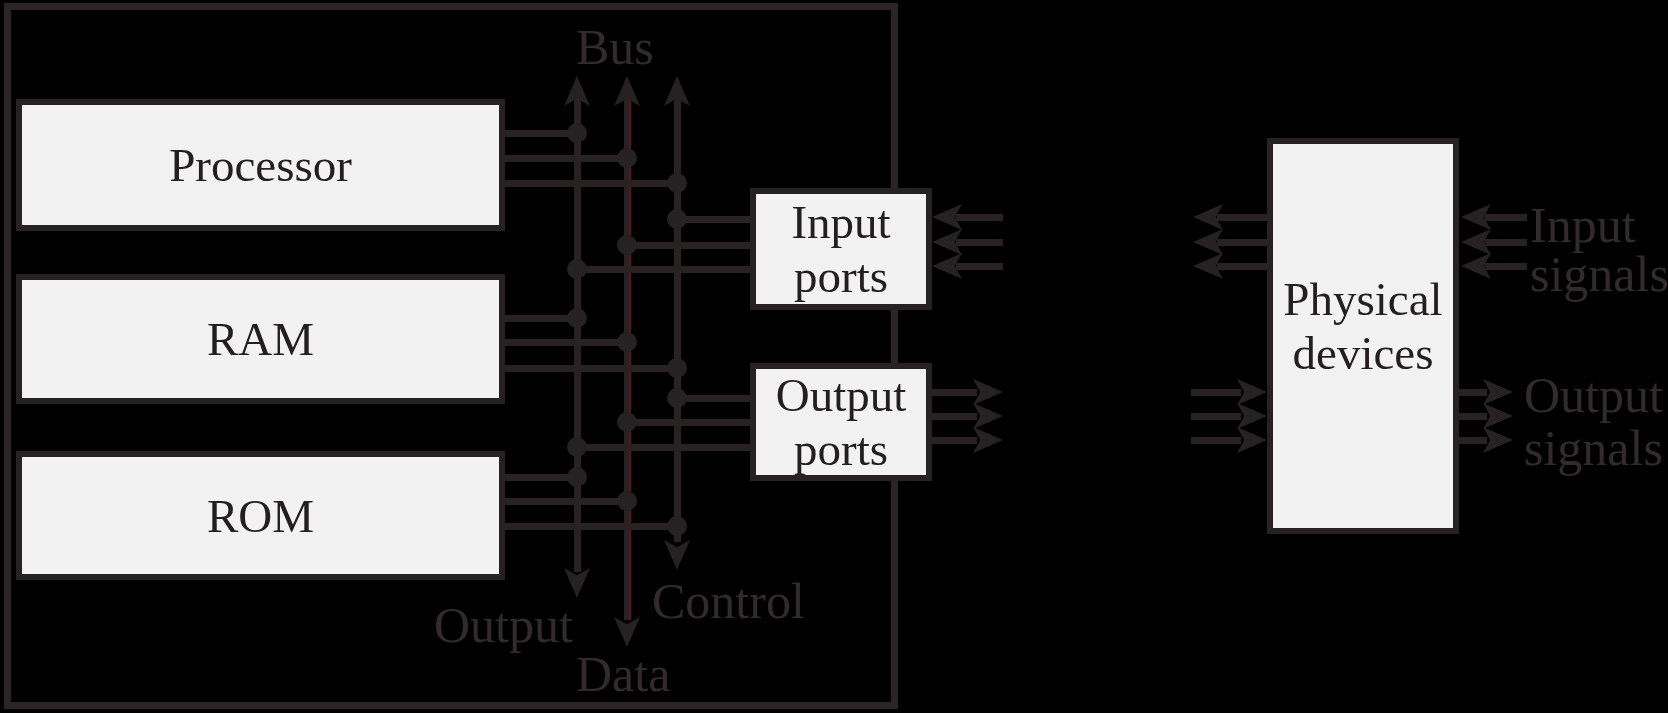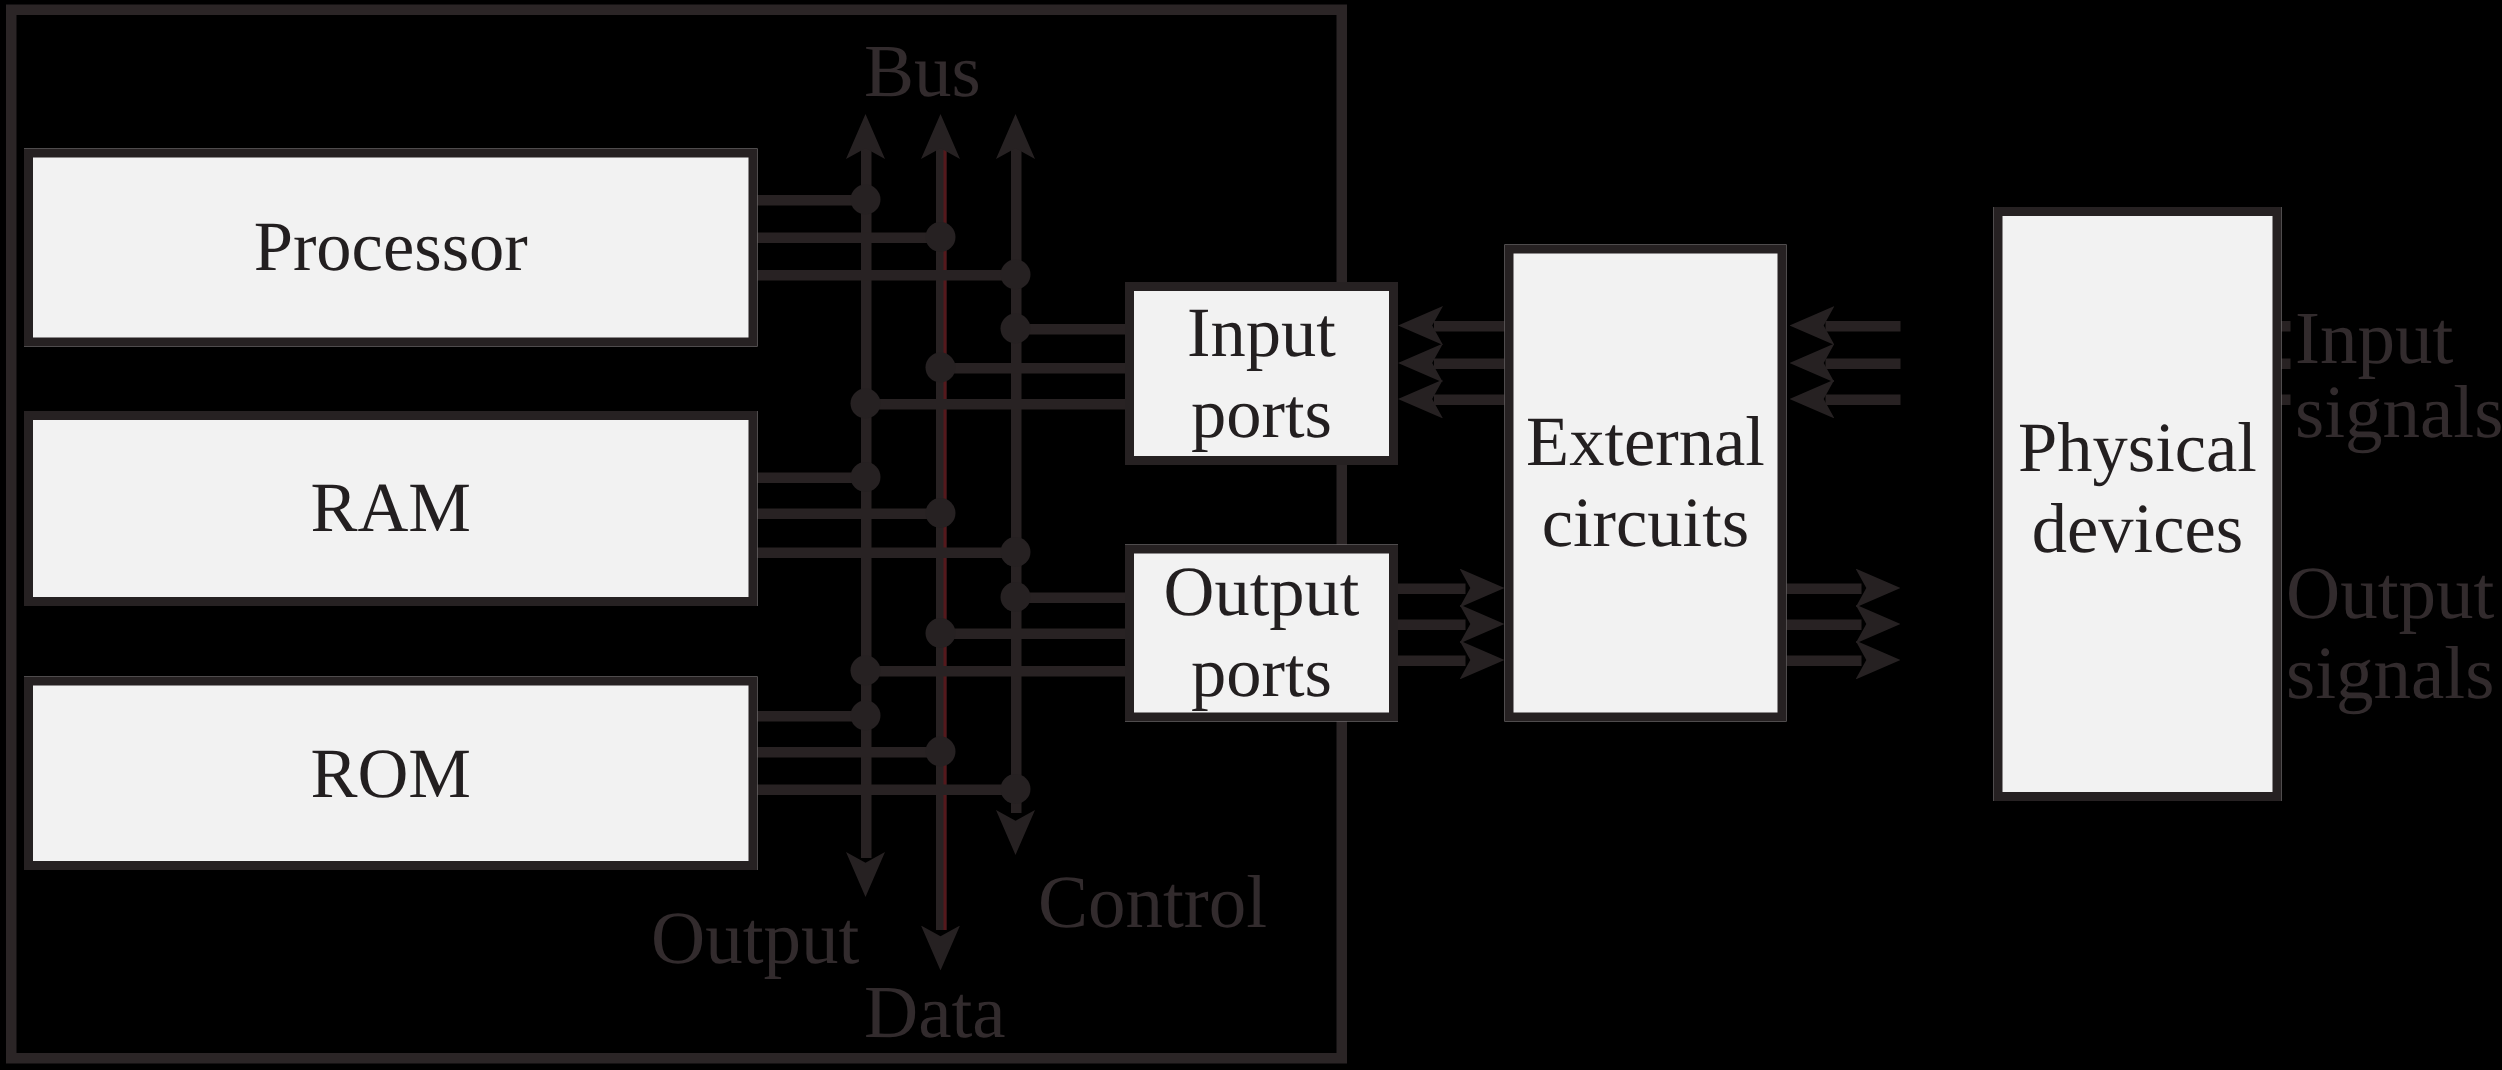--- a/index.html
+++ b/index.html
@@ -38,21 +38,21 @@
   <div class="ah ah-up" style="left:614px;top:76px;"></div>
   <div class="vline data" style="left:624px;top:98px;height:522px;"></div>
   <div class="ah ah-down" style="left:614px;top:617px;"></div>
 
   <div class="ah ah-up" style="left:664px;top:76px;"></div>
   <div class="vline" style="left:674px;top:98px;height:444px;"></div>
   <div class="ah ah-down" style="left:664px;top:540px;"></div>
 
   <div class="label" style="left:434px;top:601px;">Output</div>
   <div class="label" style="left:576px;top:650px;font-family:Liberation Serif, serif;">Data</div>
-  <div class="label" style="left:652px;top:577px;margin-left:40px;">Control</div>
+  <div class="label" style="left:652px;top:577px;">Control</div>
 
   <div class="hline" style="left:503px;top:130px;width:75px;"></div>
   <div class="hline" style="left:503px;top:155px;width:125px;"></div>
   <div class="hline" style="left:503px;top:180px;width:175px;"></div>
   <div class="dot" style="left:567px;top:123px;"></div>
   <div class="dot" style="left:617px;top:148px;"></div>
   <div class="dot" style="left:667px;top:173px;"></div>
 
   <div class="hline" style="left:674px;top:216px;width:78px;"></div>
   <div class="hline" style="left:624px;top:242px;width:128px;"></div>
@@ -98,27 +98,21 @@
       <span>ports</span>
     </div>
   </div>
   <div class="block twoline" style="left:750px;top:363px;width:182px;height:118px;">
     <div>
       <span>Output</span>
       <span>ports</span>
     </div>
   </div>
 
-  <div class="block twoline" style="left:1003px;top:163px;width:188px;height:318px;">
-    <div>
-      <span>External</span>
-      <span>circuits</span>
-    </div>
-  </div>
-  <div class="block twoline" style="left:1329px;top:138px;width:192px;height:396px;padding-bottom:20px;">
+  <div class="block twoline" style="left:1267px;top:138px;width:192px;height:396px;padding-bottom:20px;">
     <div>
       <span>Physical</span>
       <span>devices</span>
     </div>
   </div>
 
   <div class="ah ah-left" style="left:932px;top:204px;"></div>
   <div class="hline" style="left:956px;top:214px;width:47px;"></div>
   <div class="ah ah-left" style="left:932px;top:229px;"></div>
   <div class="hline" style="left:956px;top:239px;width:47px;"></div>

